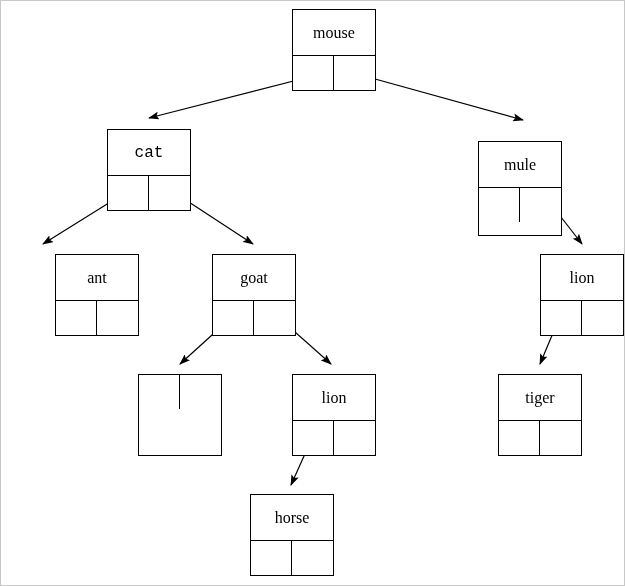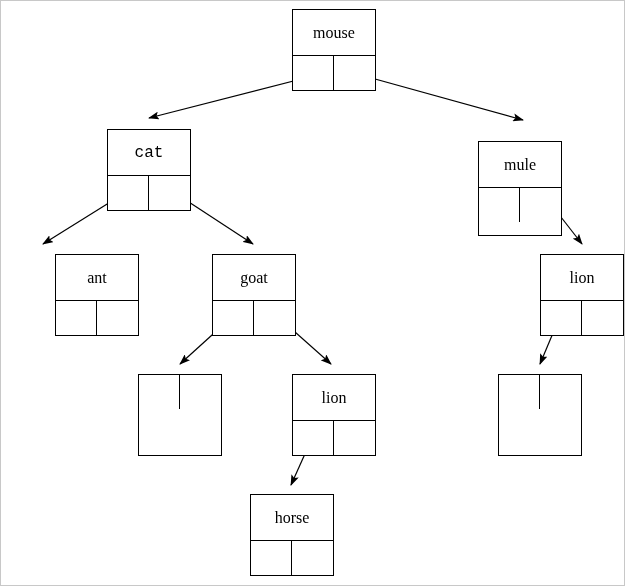--- a/index.html
+++ b/index.html
@@ -131,20 +131,21 @@
         </div>
       </div>
       <div class="node" style="left: 291px; top: 373px; width: 84px; height: 82px;">
         <div class="node-label" style="height: 46px; line-height: 46px;">lion</div>
         <div class="node-ptrs" style="height: 34px;">
           <div class="ptr-cell left"></div>
           <div class="ptr-cell right"></div>
         </div>
       </div>
       <div class="node" style="left: 497px; top: 373px; width: 84px; height: 82px;">
+        <div class="node-label" style="height: 46px; line-height: 46px;">tiger</div>
         <div class="node-ptrs" style="height: 34px;">
           <div class="ptr-cell left"></div>
           <div class="ptr-cell right"></div>
         </div>
       </div>
       <div class="node" style="left: 249px; top: 493px; width: 84px; height: 82px;">
         <div class="node-label" style="height: 46px; line-height: 46px;">horse</div>
         <div class="node-ptrs" style="height: 34px;">
           <div class="ptr-cell left"></div>
           <div class="ptr-cell right"></div>

